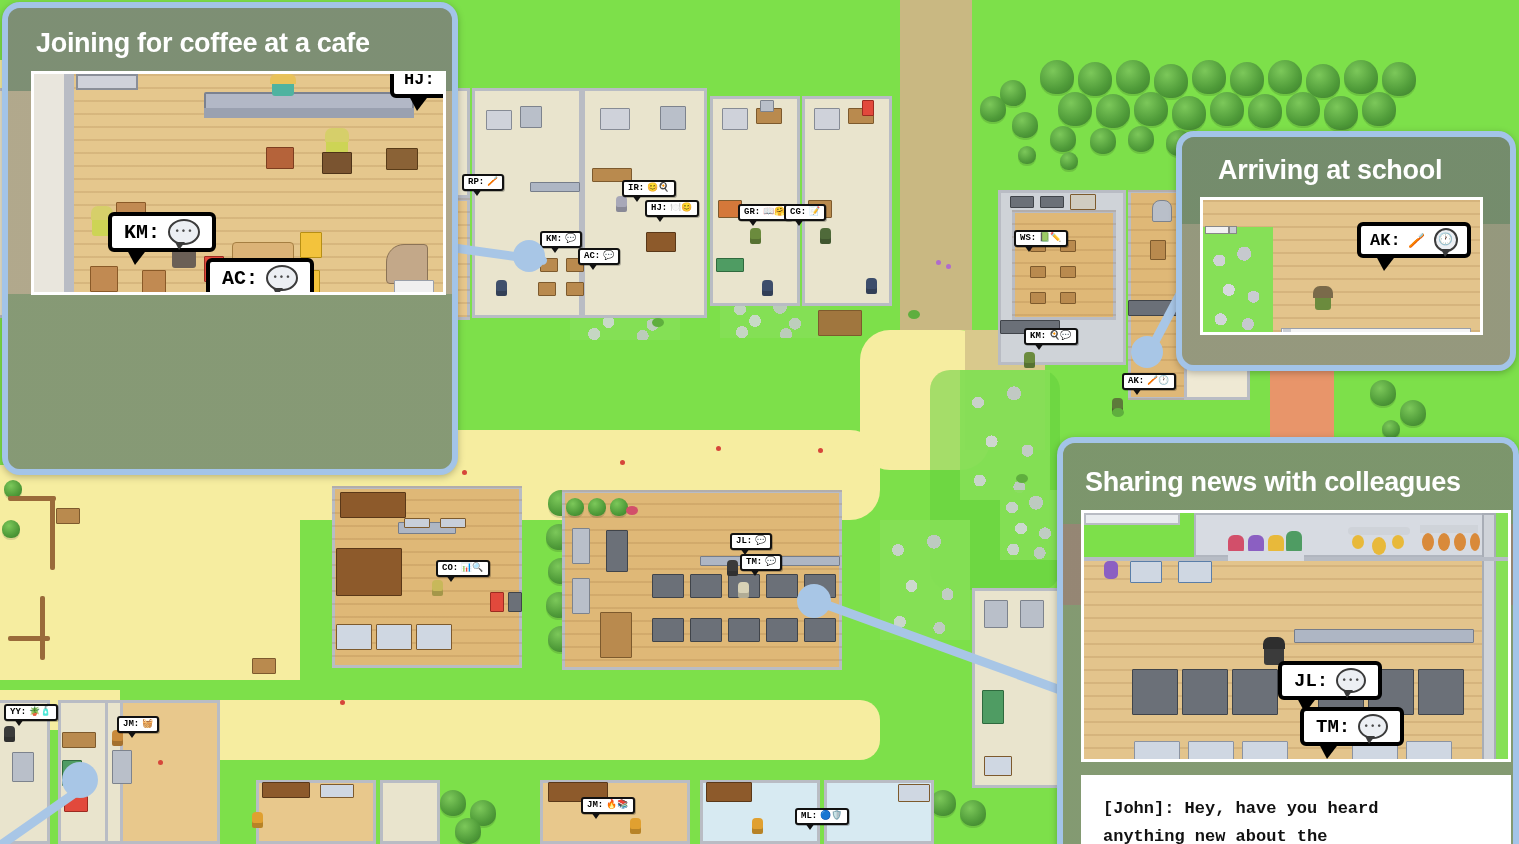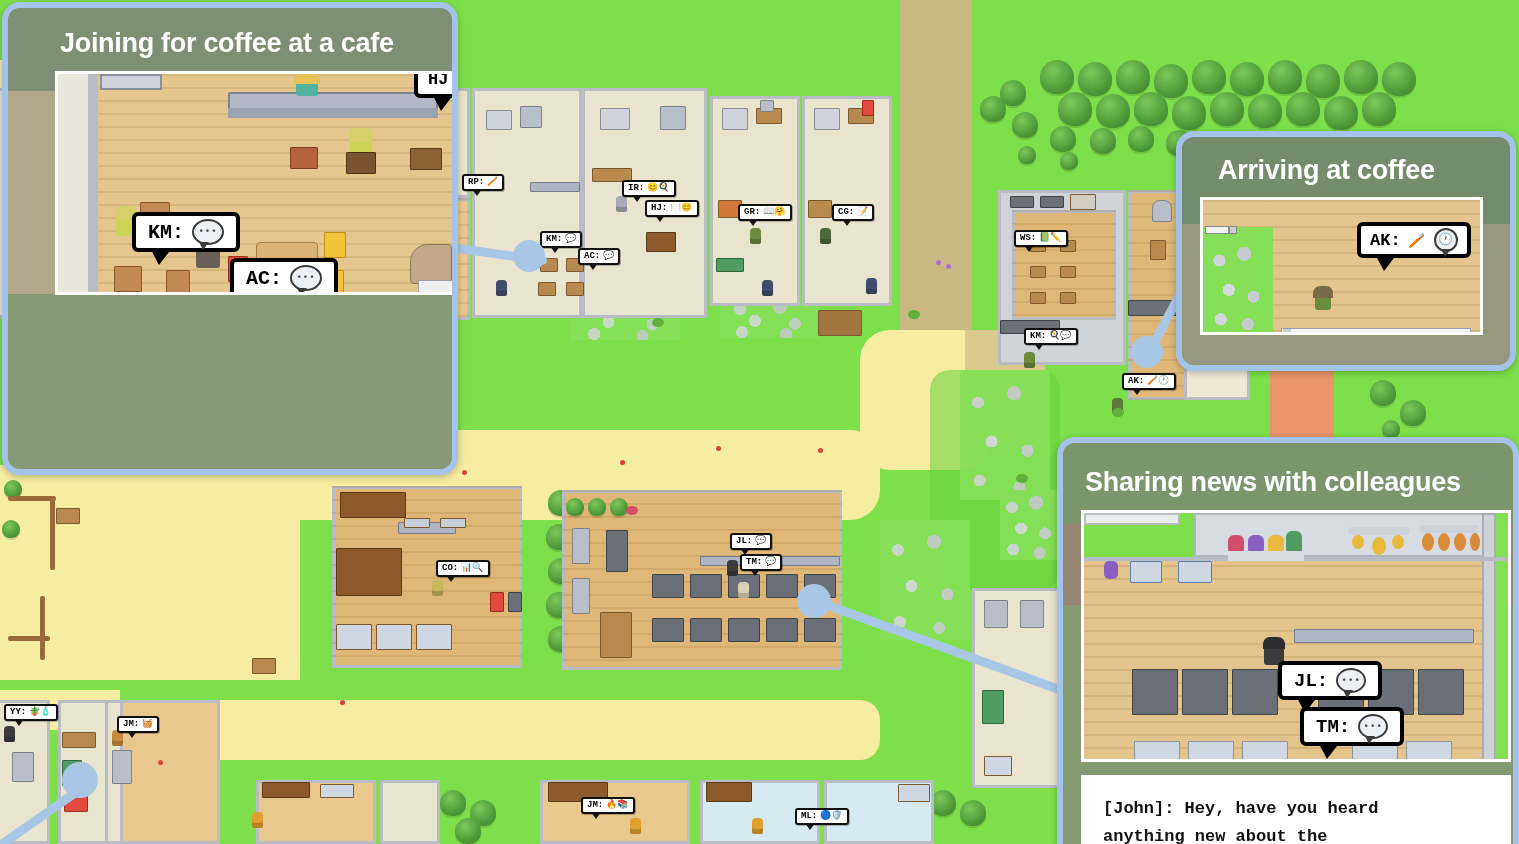--- a/index.html
+++ b/index.html
@@ -367,21 +367,21 @@
         <span class="em">💬</span>
       </div>
     <div class="mbub" style="left:578px;top:248px;">
         <span>AC:</span>
         <span class="em">💬</span>
       </div>
     <div class="mbub" style="left:738px;top:204px;">
         <span>GR:</span>
         <span class="em">📖🤗</span>
       </div>
-    <div class="mbub" style="left:832px;top:204px;">
+    <div class="mbub" style="left:784px;top:204px;">
         <span>CG:</span>
         <span class="em">📝</span>
       </div>
     <div class="mbub" style="left:1014px;top:230px;">
         <span>WS:</span>
         <span class="em">📗✏️</span>
       </div>
     <div class="mbub" style="left:1024px;top:328px;">
         <span>KM:</span>
         <span class="em">🍳💬</span>
@@ -425,21 +425,21 @@
 
   <div class="conn" style="left:1148px;top:350px;width:96px;transform:rotate(-62deg);"></div>
   <div class="dot" style="left:1131px;top:336px;width:32px;height:32px;"></div>
 
   <div class="conn" style="left:820px;top:598px;width:290px;transform:rotate(20deg);"></div>
   <div class="dot" style="left:797px;top:584px;width:34px;height:34px;"></div>
 
   <div class="conn" style="left:90px;top:778px;width:120px;transform:rotate(145deg);"></div>
   <div class="dot" style="left:62px;top:762px;width:36px;height:36px;"></div>
 
-  <div class="panel" style="left:2px;top:2px;width:456px;height:473px;padding-left:24px;">
+  <div class="panel" style="left:2px;top:2px;width:456px;height:473px;">
     <div class="pbg" style="background:linear-gradient(180deg,#6f8f5e 0 18%,#cdbd8a 18% 62%,#7fa260 62% 100%);"></div>
 
     <div class="ptitle" style="margin:20px 0 0 28px;font-size:27px;">Joining for coffee at a cafe</div>
 
     <div class="shot" style="margin:12px 0 0 23px;width:415px;height:224px;">
       <div style="position:absolute;inset:0;background:#e5c78d;"></div>
       <div class="stripes" style="inset:0;"></div>
       <div class="zfloor" style="left:0;top:0;width:36px;height:224px;background:#e9e6dd;"></div>
       <div class="zfloor" style="left:30px;top:0;width:10px;height:224px;background:#b9bcc4;"></div>
       <div class="zfloor" style="left:42px;top:0;width:62px;height:16px;background:#cfd2da;border:2px solid #8a8f99;box-sizing:border-box;"></div>
@@ -482,21 +482,21 @@
             <span class="d">•••</span>
           </span>
       </div>
     </div>
 
   </div>
 
   <div class="panel" style="left:1176px;top:131px;width:340px;height:240px;">
     <div class="pbg" style="background:linear-gradient(180deg,#5f8a50 0 38%,#9aa06f 38% 100%);"></div>
 
-    <div class="ptitle" style="margin:18px 0 0 36px;font-size:27px;">Arriving at coffee</div>
+    <div class="ptitle" style="margin:18px 0 0 36px;font-size:27px;">Arriving at school</div>
 
     <div class="shot" style="margin:11px 0 0 18px;width:283px;height:138px;">
       <div style="position:absolute;inset:0;background:#e3c48c;"></div>
       <div class="stripes" style="inset:0;"></div>
       <div class="zfloor" style="left:0;top:27px;width:70px;height:111px;background:#86e057;"></div>
       <div class="rocks" style="left:4px;top:36px;width:62px;height:98px;"></div>
       <div class="zfloor" style="left:2px;top:26px;width:24px;height:8px;background:#f2f2f2;border:1px solid #888;box-sizing:border-box;"></div>
       <div class="zfloor" style="left:26px;top:26px;width:8px;height:8px;background:#c9cdd4;border:1px solid #888;box-sizing:border-box;"></div>
       <div class="zfloor" style="left:78px;top:128px;width:190px;height:8px;background:#f4f4f4;border:1px solid #9aa0aa;box-sizing:border-box;"></div>
       <div class="zfloor" style="left:80px;top:129px;width:8px;height:6px;background:#c9cdd4;"></div>

